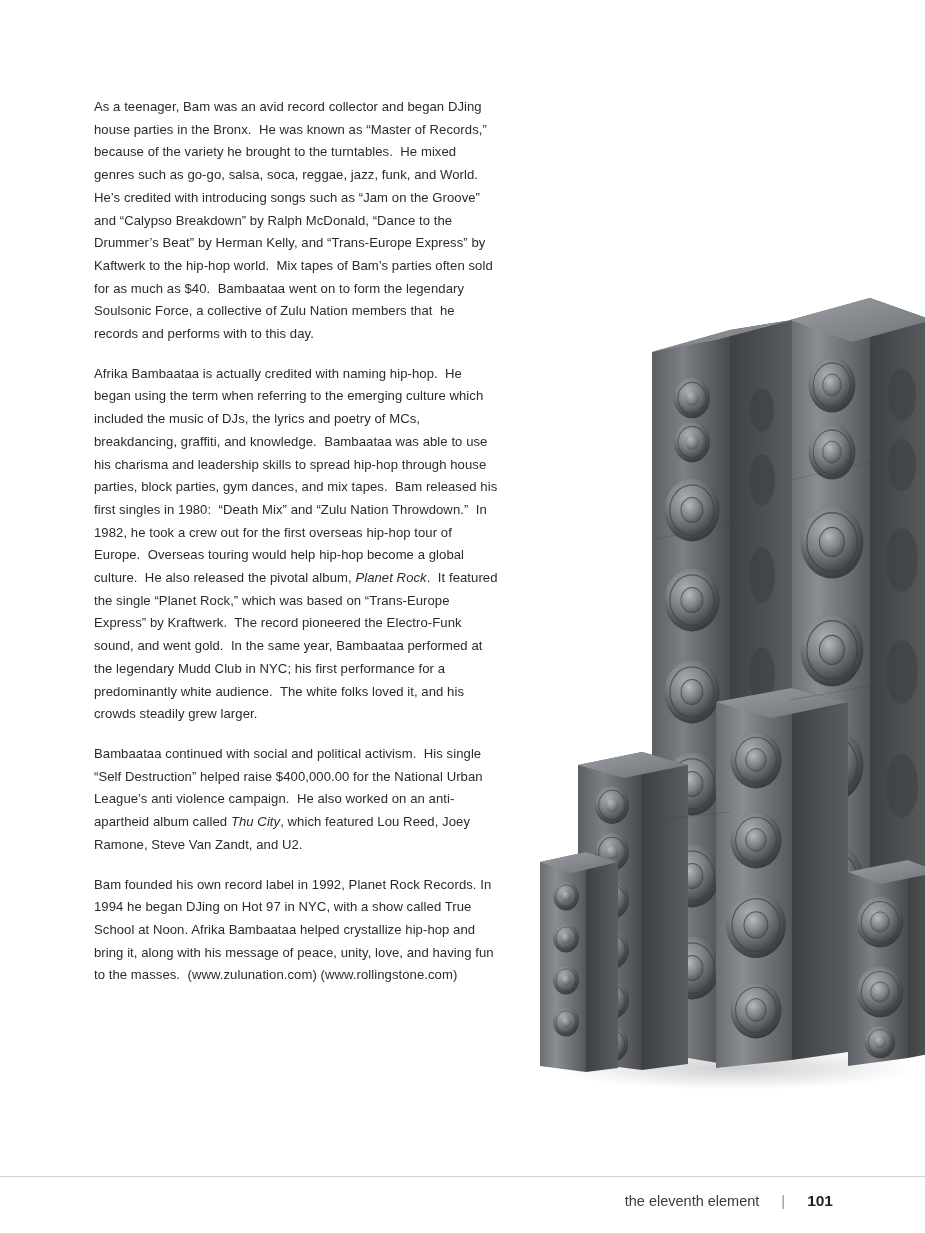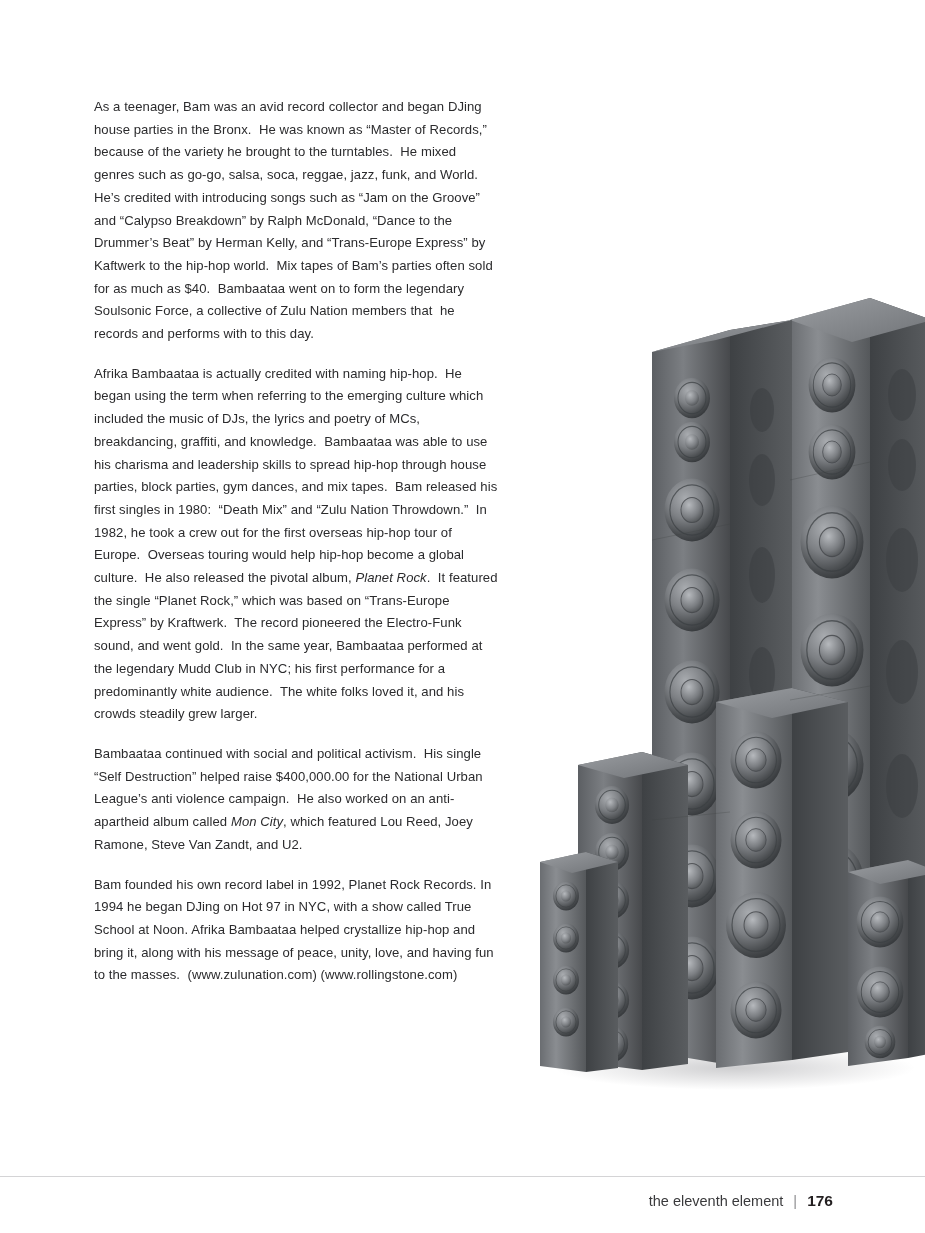--- a/index.html
+++ b/index.html
@@ -49,21 +49,21 @@
     width: 925px;
     height: 1px;
     background: #d4d4d6;
   }
   .footer {
     position: absolute;
     right: 92px;
     top: 1192px;
     display: flex;
     align-items: baseline;
-    gap: 10px;
+    gap: 22px;
     font-size: 14.5px;
     color: #3a3a3c;
   }
   .footer-sep {
     color: #8e8e90;
     font-size: 14.5px;
   }
   .footer-page {
     font-weight: bold;
     font-size: 15.5px;
@@ -86,21 +86,21 @@
 <div class="page">
 
   <div class="text-column">
     <p class="para">
       As a teenager, Bam was an avid record collector and began DJing house parties in the Bronx.&nbsp; He was known as “Master of Records,” because of the variety he brought to the turntables.&nbsp; He mixed genres such as go-go, salsa, soca, reggae, jazz, funk, and World. He’s credited with introducing songs such as “Jam on the Groove” and “Calypso Breakdown” by Ralph McDonald, “Dance to the Drummer’s Beat” by Herman Kelly, and “Trans-Europe Express” by Kaftwerk to the hip-hop world.&nbsp; Mix tapes of Bam’s parties often sold for as much as $40.&nbsp; Bambaataa went on to form the legendary Soulsonic Force, a collective of Zulu Nation members that&nbsp; he records and performs with to this day.
     </p>
     <p class="para">
       Afrika Bambaataa is actually credited with naming hip-hop.&nbsp; He began using the term when referring to the emerging culture which included the music of DJs, the lyrics and poetry of MCs, breakdancing, graffiti, and knowledge.&nbsp; Bambaataa was able to use his charisma and leadership skills to spread hip-hop through house parties, block parties, gym dances, and mix tapes.&nbsp; Bam released his first singles in 1980:&nbsp; “Death Mix” and “Zulu Nation Throwdown.”&nbsp; In 1982, he took a crew out for the first overseas hip-hop tour of Europe.&nbsp; Overseas touring would help hip-hop become a global culture.&nbsp; He also released the pivotal album, <i>Planet Rock</i>.&nbsp; It featured the single “Planet Rock,” which was based on “Trans-Europe Express” by Kraftwerk.&nbsp; The record pioneered the Electro-Funk sound, and went gold.&nbsp; In the same year, Bambaataa performed at the legendary Mudd Club in NYC; his first performance for a predominantly white audience.&nbsp; The white folks loved it, and his crowds steadily grew larger.
     </p>
     <p class="para">
-      Bambaataa continued with social and political activism.&nbsp; His single “Self Destruction” helped raise $400,000.00 for the National Urban League’s anti violence campaign.&nbsp; He also worked on an anti-apartheid album called <i>Mon City</i>, which featured Lou Reed, Joey Ramone, Steve Van Zandt, and U2.
+      Bambaataa continued with social and political activism.&nbsp; His single “Self Destruction” helped raise $400,000.00 for the National Urban League’s anti violence campaign.&nbsp; He also worked on an anti-apartheid album called <i>Thu City</i>, which featured Lou Reed, Joey Ramone, Steve Van Zandt, and U2.
     </p>
     <p class="para">
       Bam founded his own record label in 1992, Planet Rock Records. In 1994 he began DJing on Hot 97 in NYC, with a show called True School at Noon. Afrika Bambaataa helped crystallize hip-hop and bring it, along with his message of peace, unity, love, and having fun to the masses.&nbsp; (www.zulunation.com) (www.rollingstone.com)
     </p>
   </div>
 
   <div class="art">
     <svg width="400" height="920" viewBox="0 0 400 920" xmlns="http://www.w3.org/2000/svg">
       <defs>
         <linearGradient id="faceG" x1="0" y1="0" x2="1" y2="0">
@@ -251,16 +251,16 @@
         <line x1="112" y1="640" x2="190" y2="632"></line>
       </g>
     </svg>
   </div>
 
   <div class="footer-rule"></div>
 
   <div class="footer">
     <span>the eleventh element</span>
     <span class="footer-sep">|</span>
-    <span class="footer-page">176</span>
+    <span class="footer-page">101</span>
   </div>
 
 </div>
 
 </body></html>

